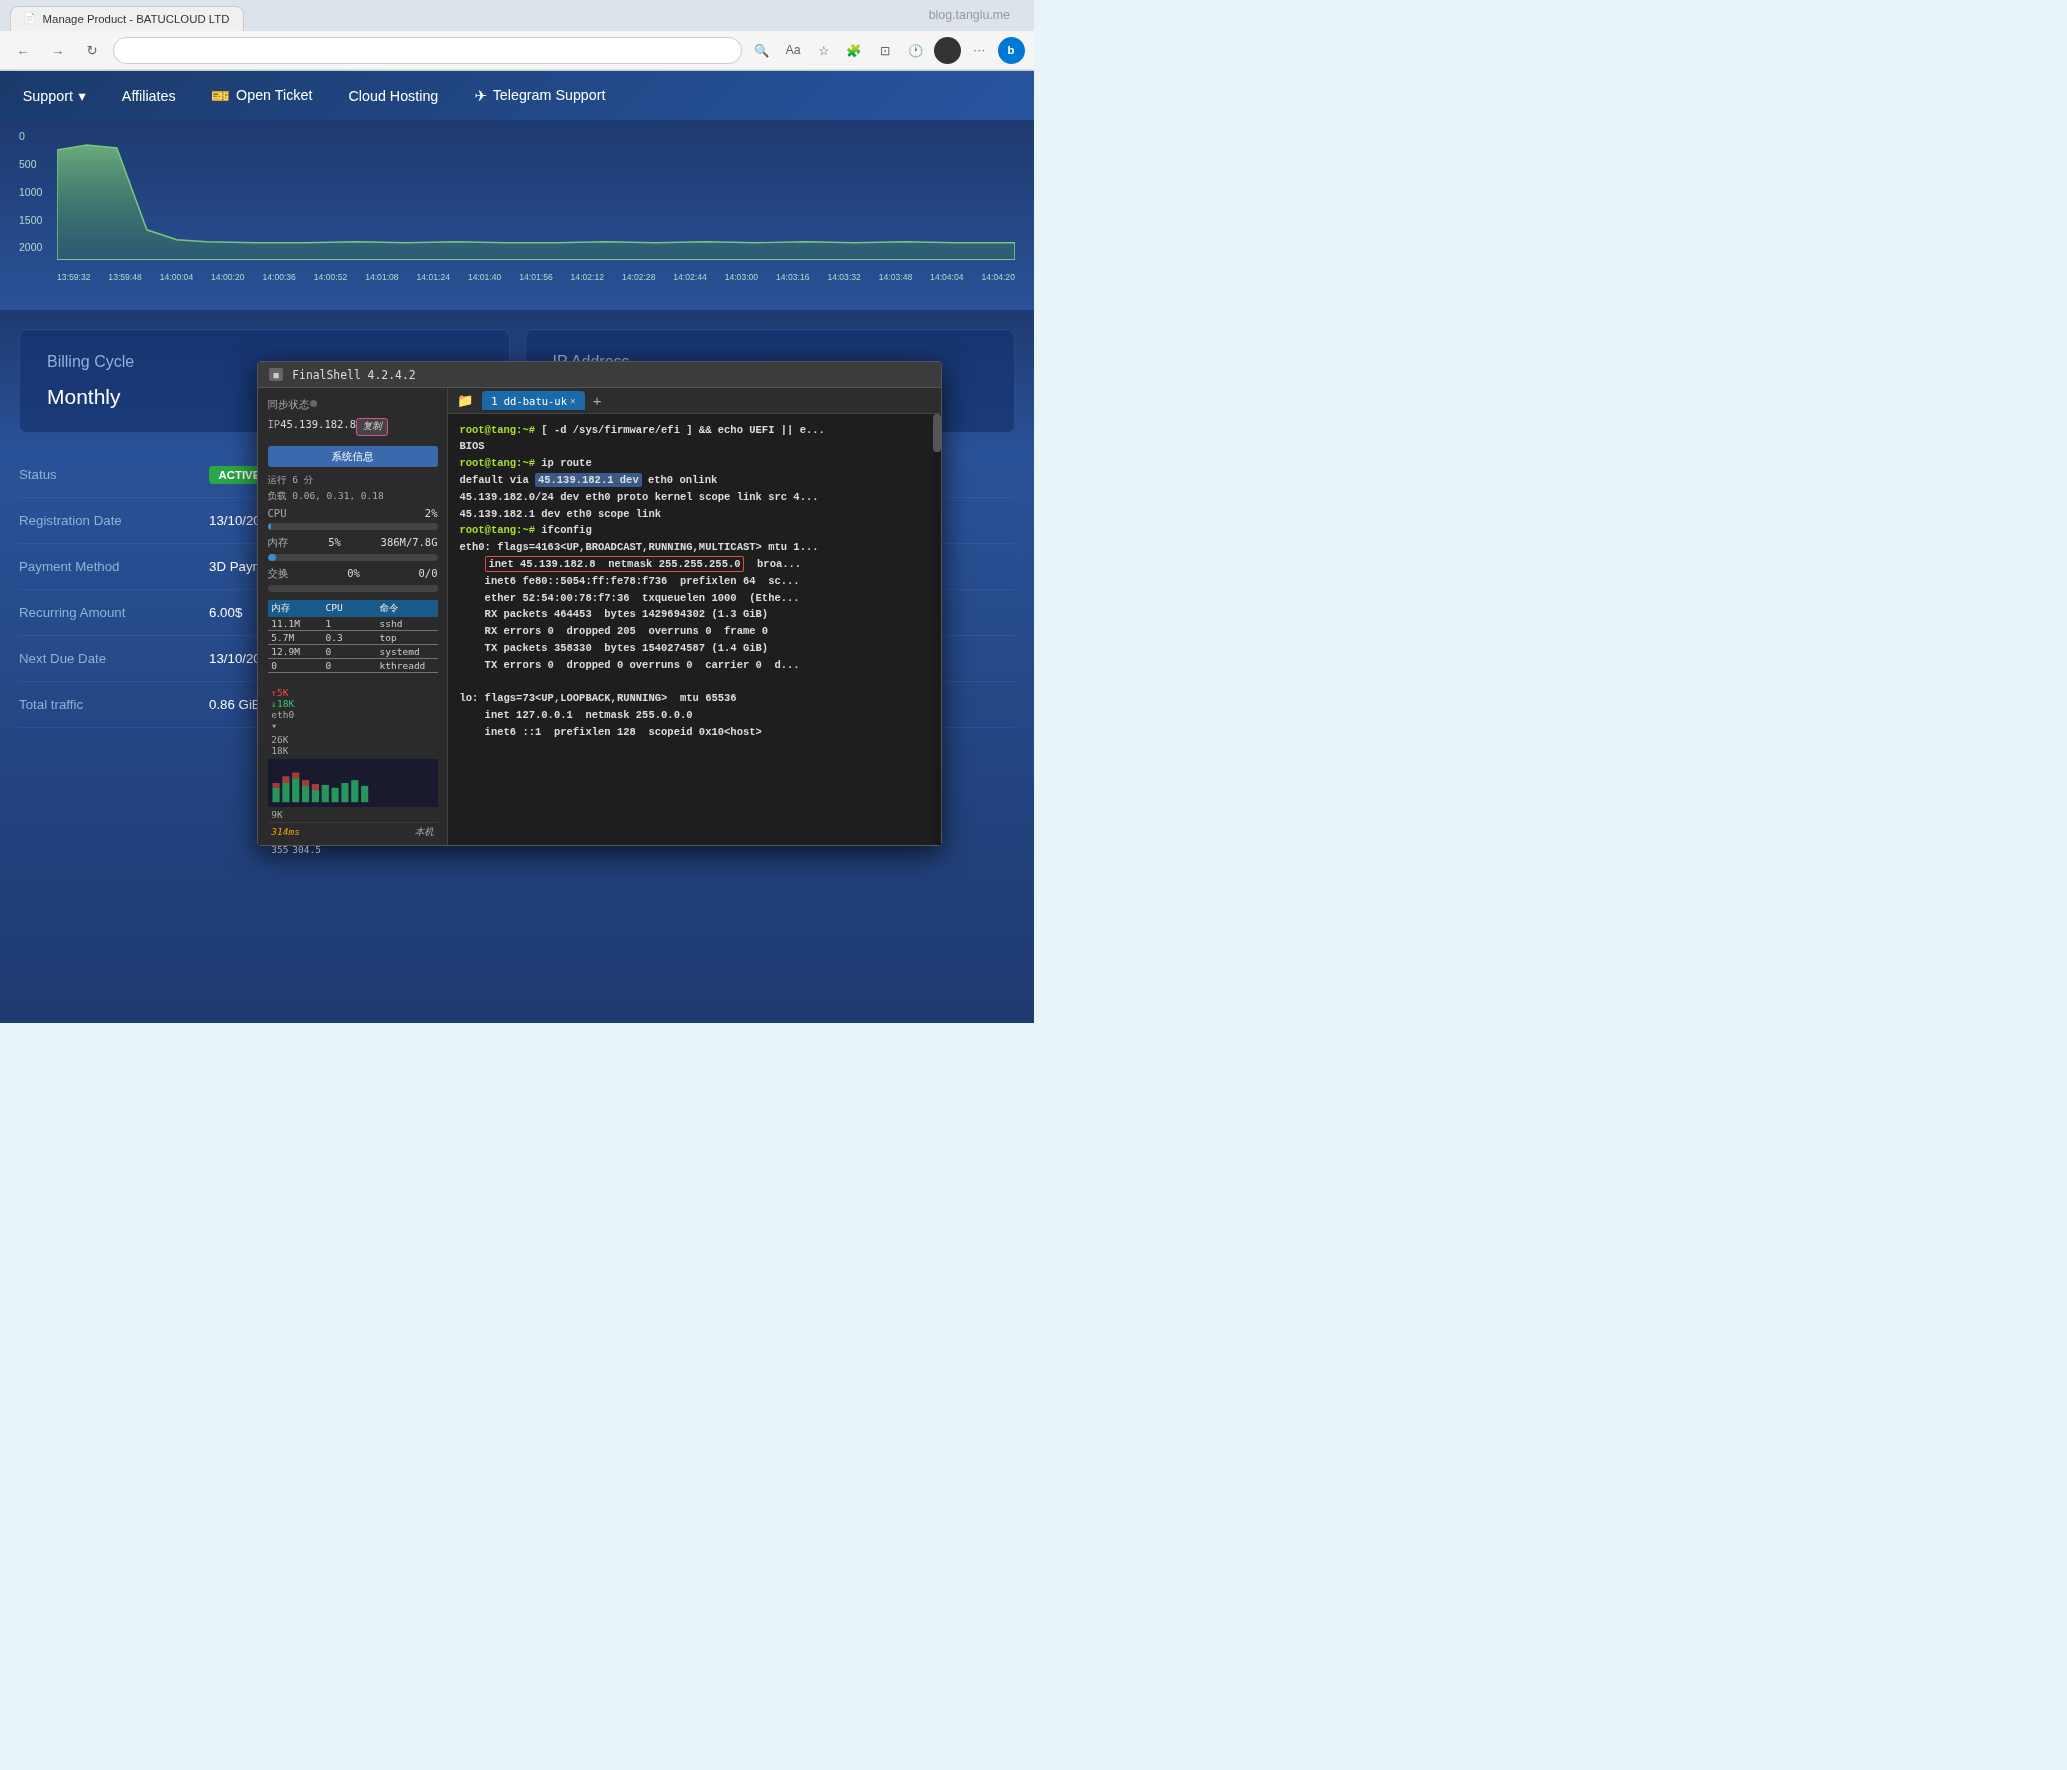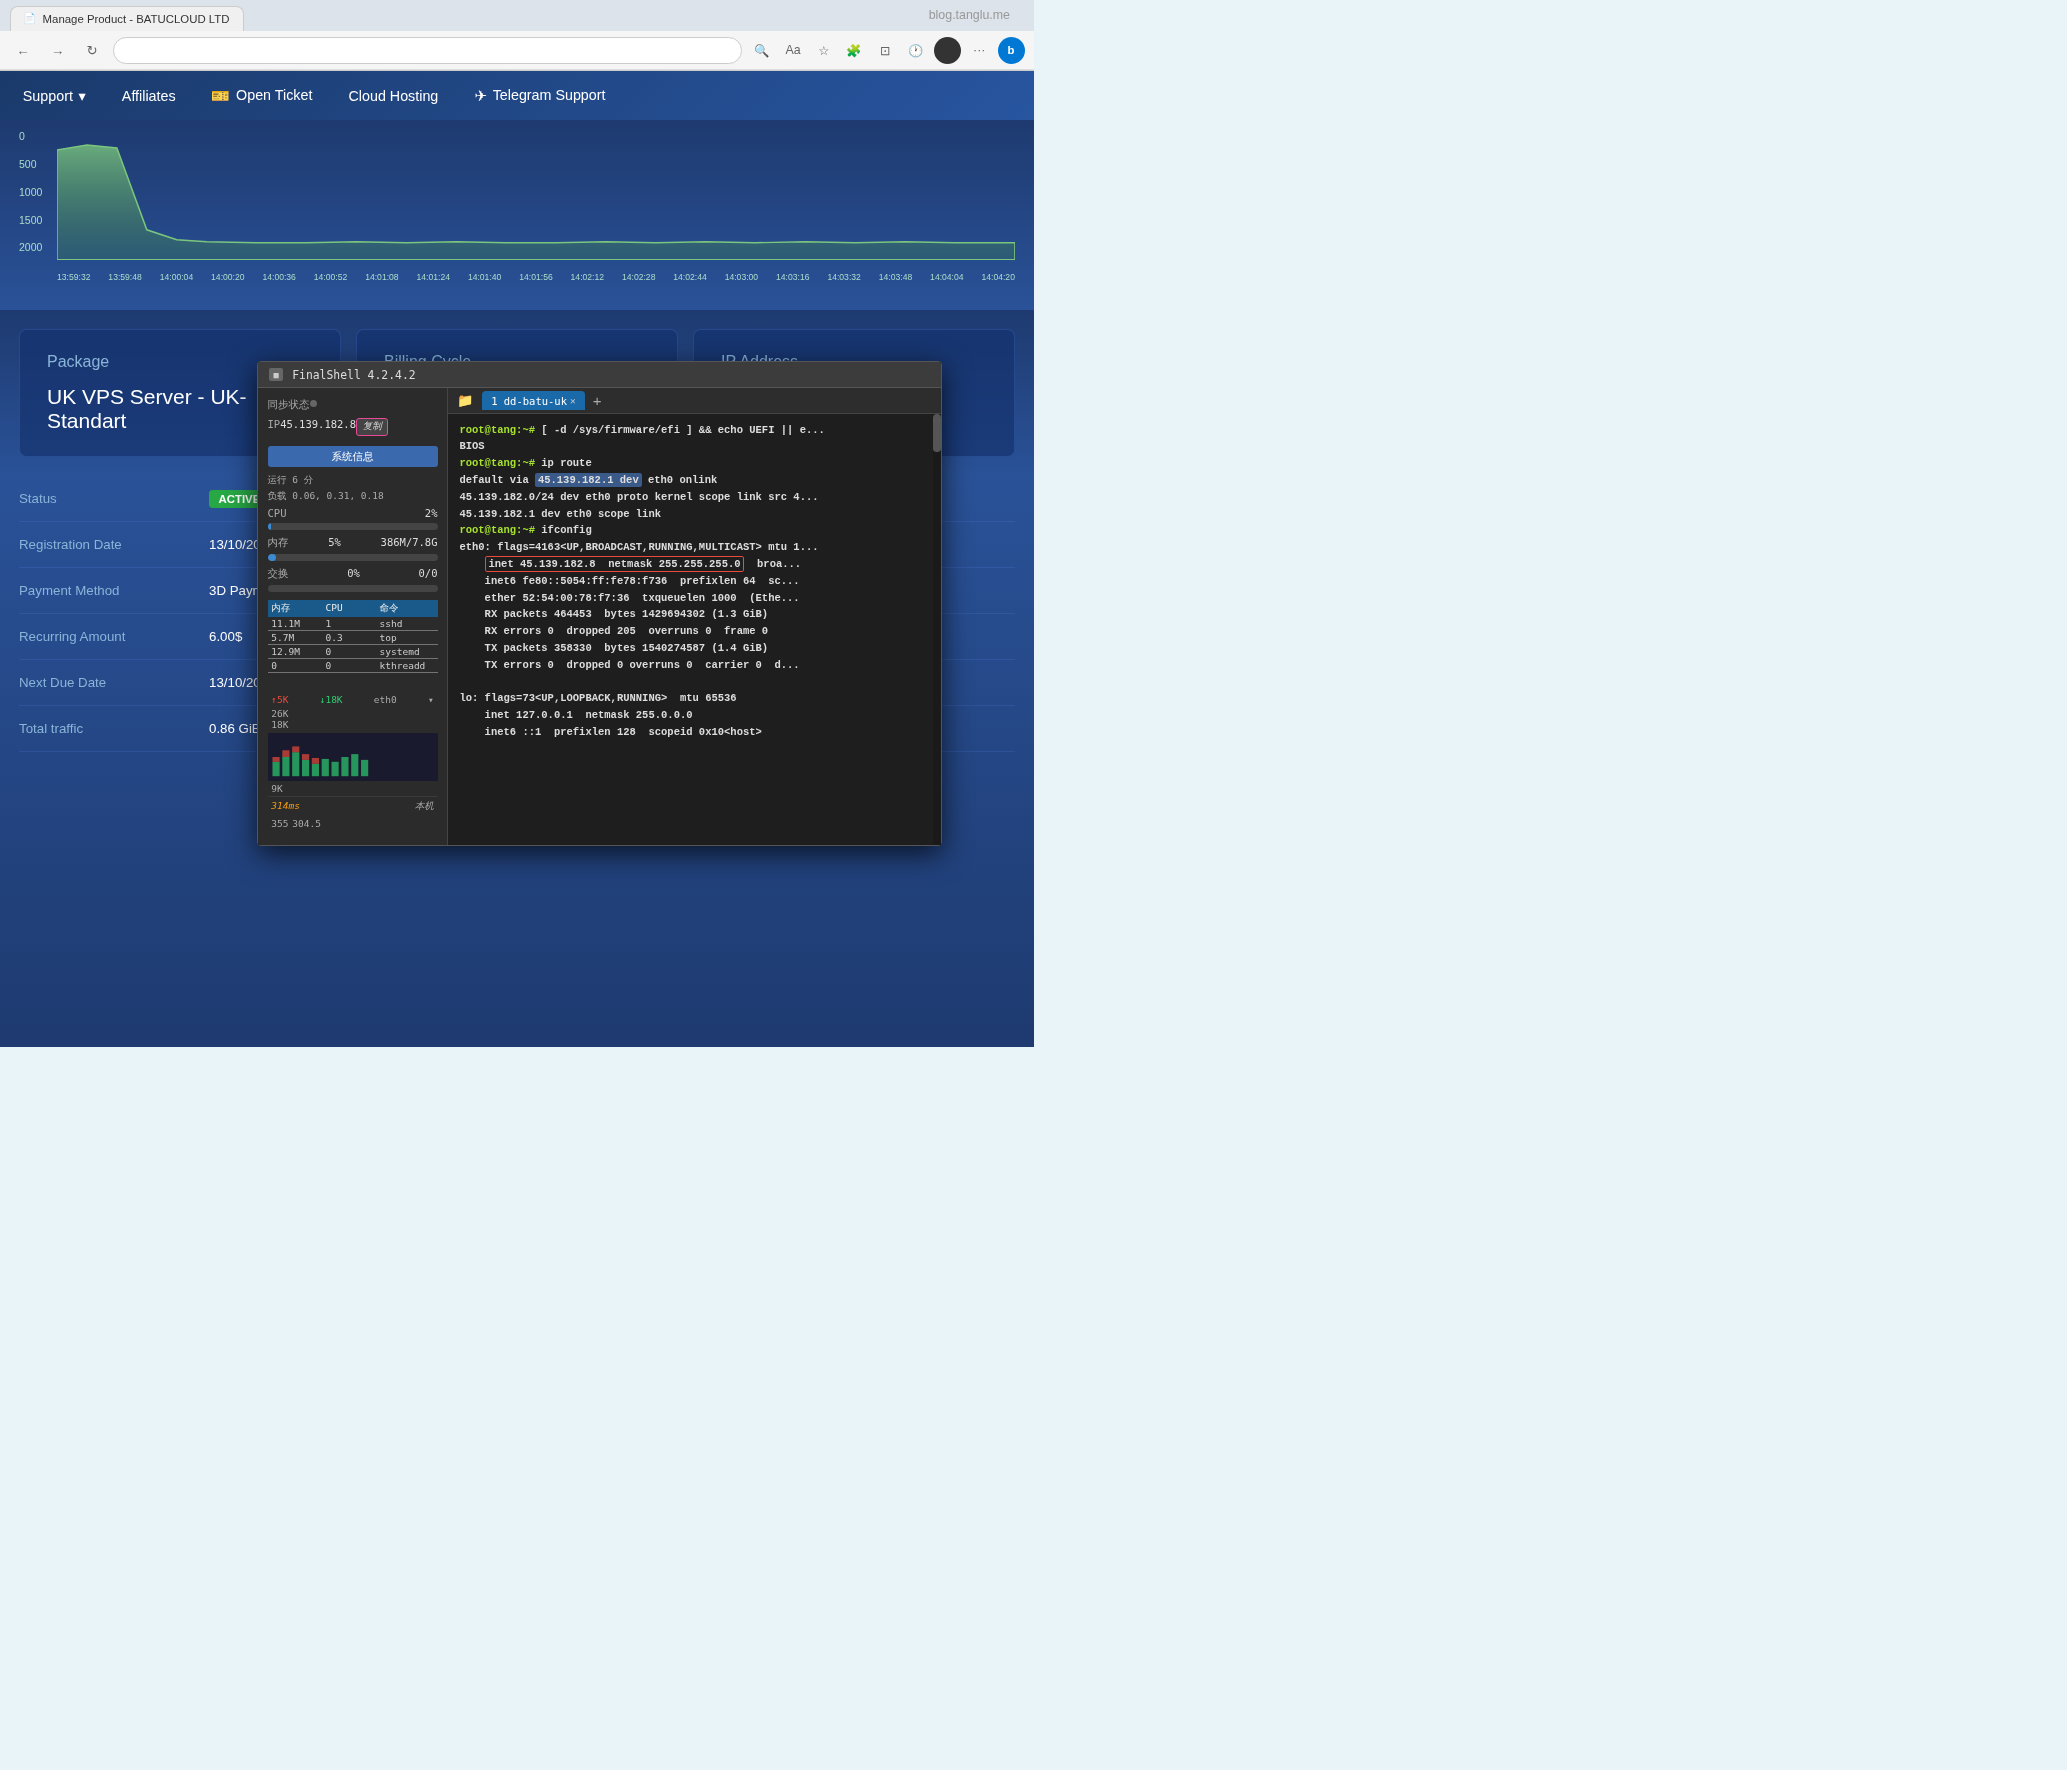--- a/index.html
+++ b/index.html
@@ -529,24 +529,20 @@
         <span>14:03:16</span>
         <span>14:03:32</span>
         <span>14:03:48</span>
         <span>14:04:04</span>
         <span>14:04:20</span>
       </div>
     </div>
   </div>
 
   <div class="info-cards">
-    <div class="info-card">
-      <div class="info-card-label">Package</div>
-      <div class="info-card-value">UK VPS Server - UK-Standart</div>
-    </div>
     <div class="info-card">
       <div class="info-card-label">Billing Cycle</div>
       <div class="info-card-value">Monthly</div>
     </div>
     <div class="info-card">
       <div class="info-card-label">IP Address</div>
       <div class="info-card-value">45.139.182.8</div>
     </div>
   </div>
 
@@ -651,21 +647,21 @@
             <span>systemd</span>
           </div>
           <div class="fs-proc-row">
             <span>0</span>
             <span>0</span>
             <span>kthreadd</span>
           </div>
         </div>
 
         
-        <div class="fs-traffic-row" style="margin-top:21px;">
+        <div class="fs-traffic-row" style="margin-top:14px;flex-direction:column;">
           <span class="fs-traffic-up">↑5K</span>
           <span class="fs-traffic-down">↓18K</span>
           <span style="color:#aaa;">eth0</span>
           <span style="color:#aaa;">▾</span>
         </div>
         <div style="color:#aaa;font-size:9.5px;display:flex;justify-content:space-between;padding:0 3.8px;">
           <span>26K</span>
         </div>
         <div style="color:#aaa;font-size:9.5px;display:flex;justify-content:space-between;padding:0 3.8px;">
           <span>18K</span>

